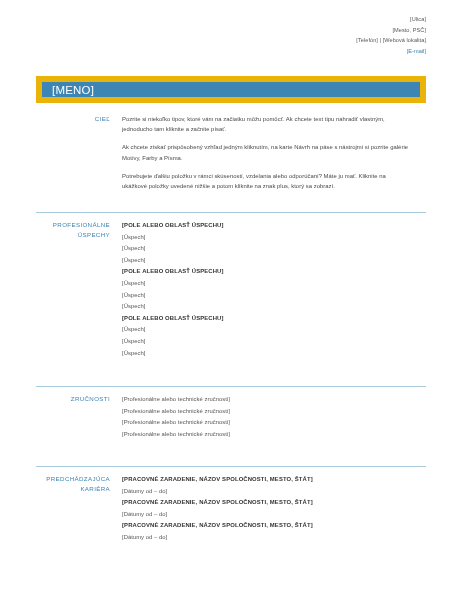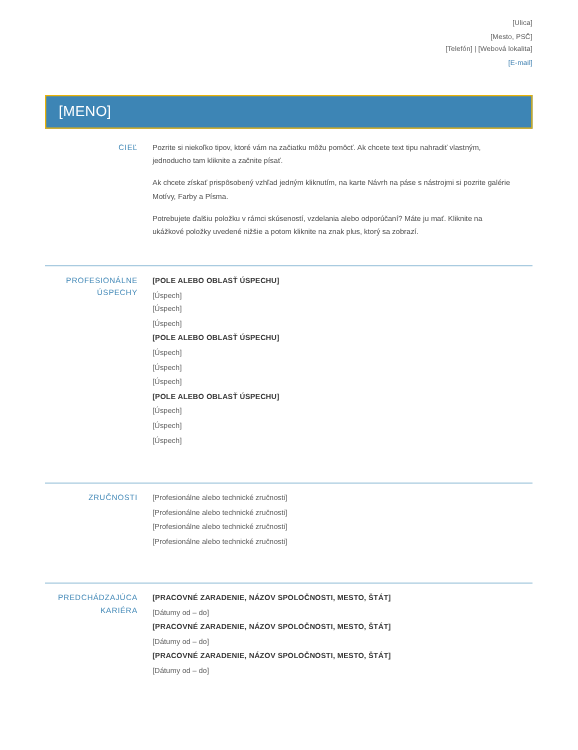--- a/index.html
+++ b/index.html
@@ -44,21 +44,21 @@
   }
 
   
   .name-banner {
     position: absolute;
     left: 36px;
     top: 76px;
     width: 390px;
     height: 27px;
     background: #3d85b5;
-    border: 1px solid #eab308;
+    border: 6px solid #eab308;
     box-sizing: border-box;
     display: flex;
     align-items: center;
   }
   .name-banner .name-text {
     color: #ffffff;
     font-size: 11.5px;
     letter-spacing: 0.2px;
     padding-left: 10px;
     font-weight: 400;

